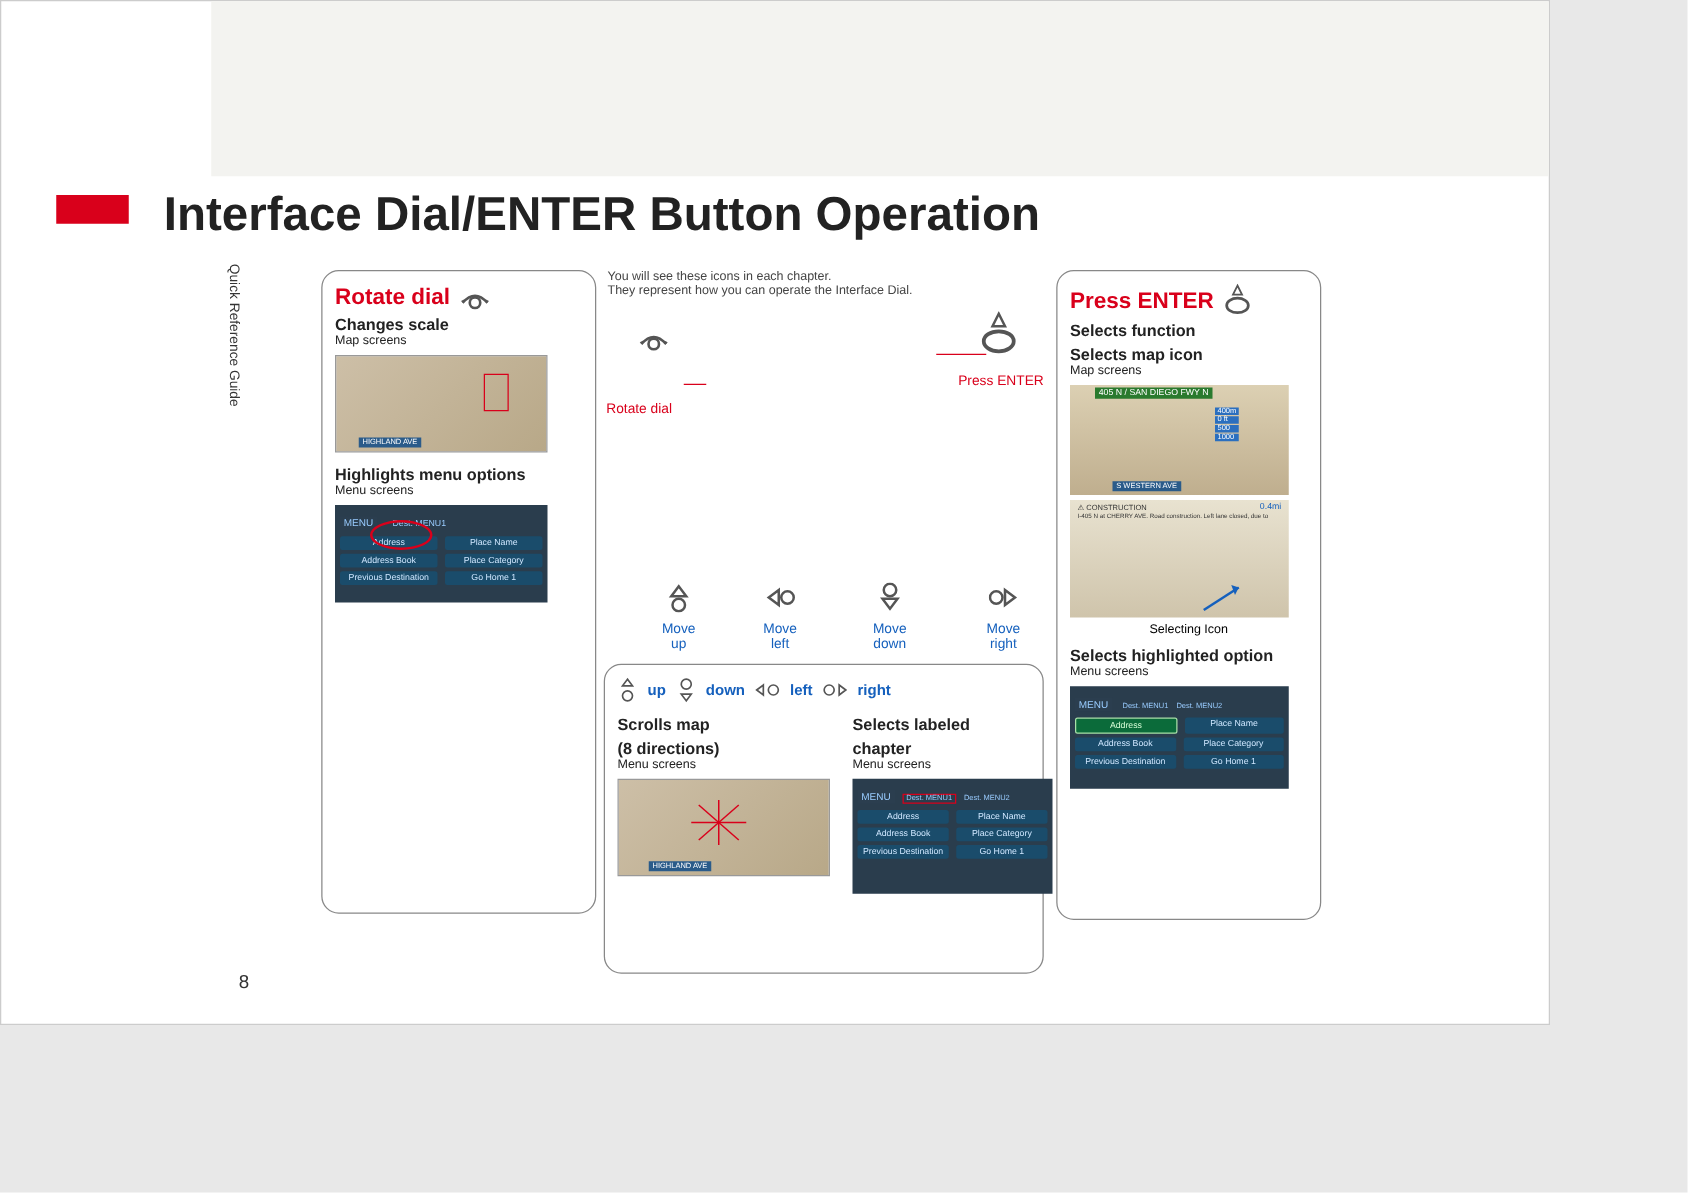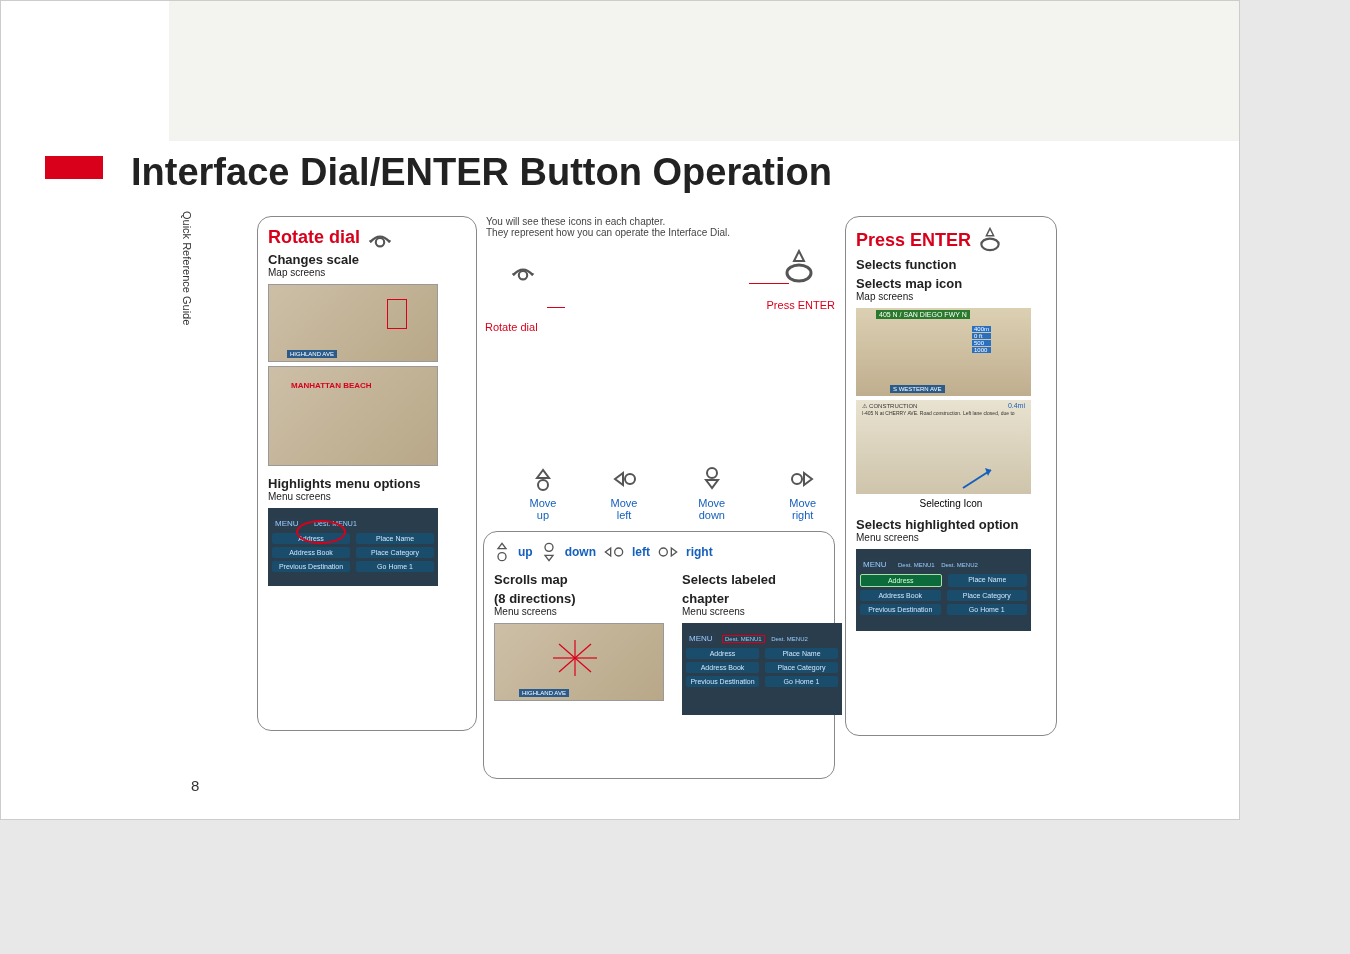--- a/index.html
+++ b/index.html
@@ -73,23 +73,20 @@
           <circle cx="20" cy="20" r="6" fill="none" stroke="#555" stroke-width="3"></circle>
           <path d="M4 18 l4 -2 l-1 5 z M36 18 l-4 -2 l1 5 z" fill="#555"></path>
         </svg>
     </div>
     <div class="subhead-b">Changes scale</div>
     <div class="subhead-sm">Map screens</div>
     <div class="map-ph map1">
       <div style="position:absolute;bottom:3px;left:18px;background:#2a5b8a;color:#fff;font-size:6px;padding:1px 3px;">HIGHLAND AVE</div>
       <div class="zoom-line" style="top:14px;right:30px;width:20px;height:30px;"></div>
     </div>
-    <div class="map-ph map2">
-      <div style="position:absolute;top:14px;left:22px;color:#d9001b;font-size:8px;font-weight:bold;">MANHATTAN BEACH</div>
-    </div>
     <div class="subhead-b" style="margin-top:10px;">Highlights menu options</div>
     <div class="subhead-sm">Menu screens</div>
     <div class="menu-ph">
       <span class="hdr">MENU</span>
       <span style="font-size:7px;color:#9cf;margin-left:8px;">Dest. MENU1</span>
       <div class="highlight-ring" style="top:12px;left:28px;width:50px;height:24px;"></div>
       <div class="row">
           <div class="btn">Address</div>
           <div class="btn">Place Name</div>
         </div>

